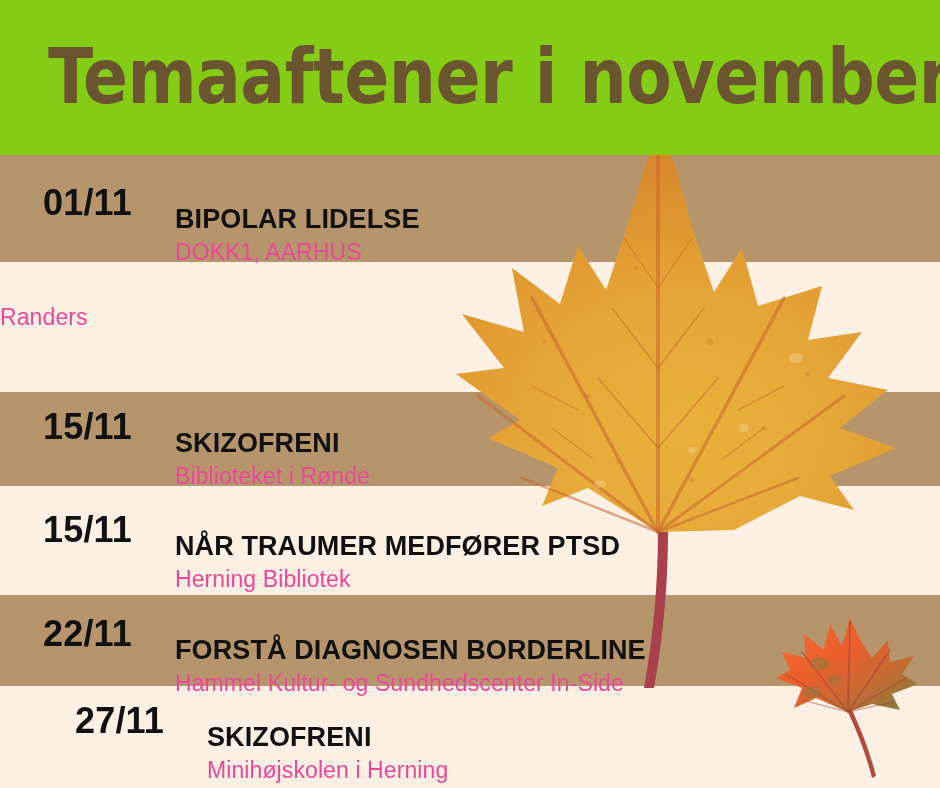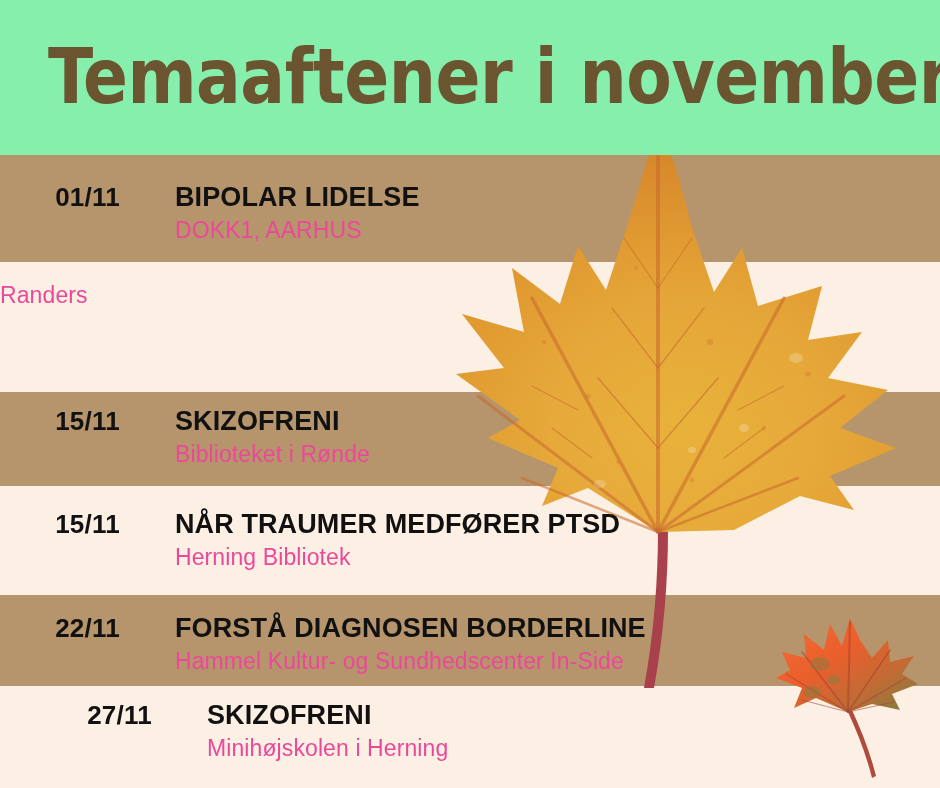--- a/index.html
+++ b/index.html
@@ -16,21 +16,21 @@
     height:788px;
     background:#ffffff;
     overflow:hidden;
   }
 
   
   .title-area {
     position:absolute;
     left:0; top:0;
     width:940px; height:155px;
-    background:#86efac;
+    background:#84cc16;
     z-index:5;
     display:flex;
     align-items:center;
   }
   .title {
     margin-left:48px;
     font-family:"DejaVu Sans Condensed","Liberation Sans Narrow","Liberation Sans", sans-serif;
     font-weight:700;
     font-size:76px;
     line-height:0.95;
@@ -38,28 +38,29 @@
     color:#6b5530;
     white-space:nowrap;
     transform:scaleX(0.97);
     transform-origin:left center;
   }
 
   .date {
     flex:0 0 175px;
     text-align:center;
     font-weight:700;
-    font-size:26px;
+    font-size:36px;
     color:#111111;
     letter-spacing:0.2px;
     white-space:nowrap;
   }
   .info {
     flex:1 1 auto;
     padding-right:10px;
+    margin-top:22px;
   }
   .ev-title {
     font-weight:700;
     font-size:27px;
     line-height:1.18;
     color:#111111;
     letter-spacing:0.1px;
     white-space:pre-line;
   }
   .ev-place {

